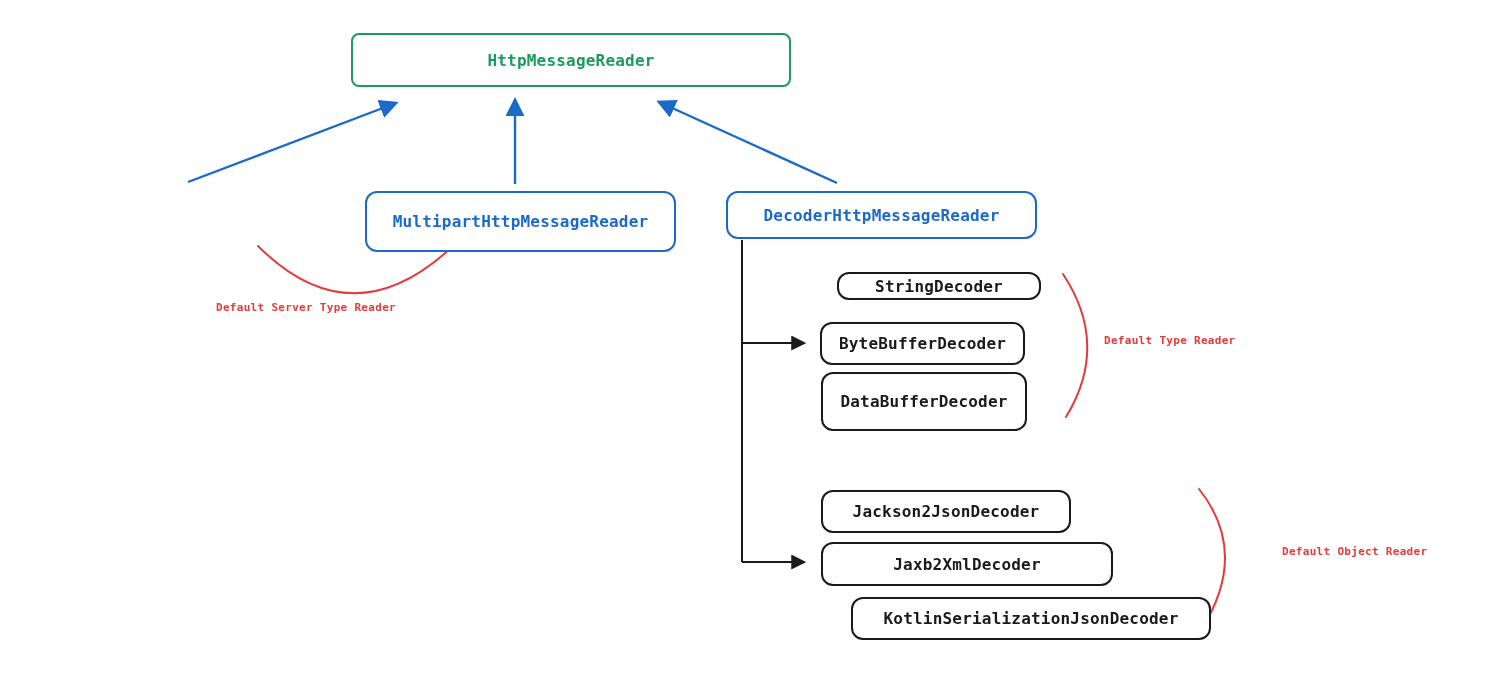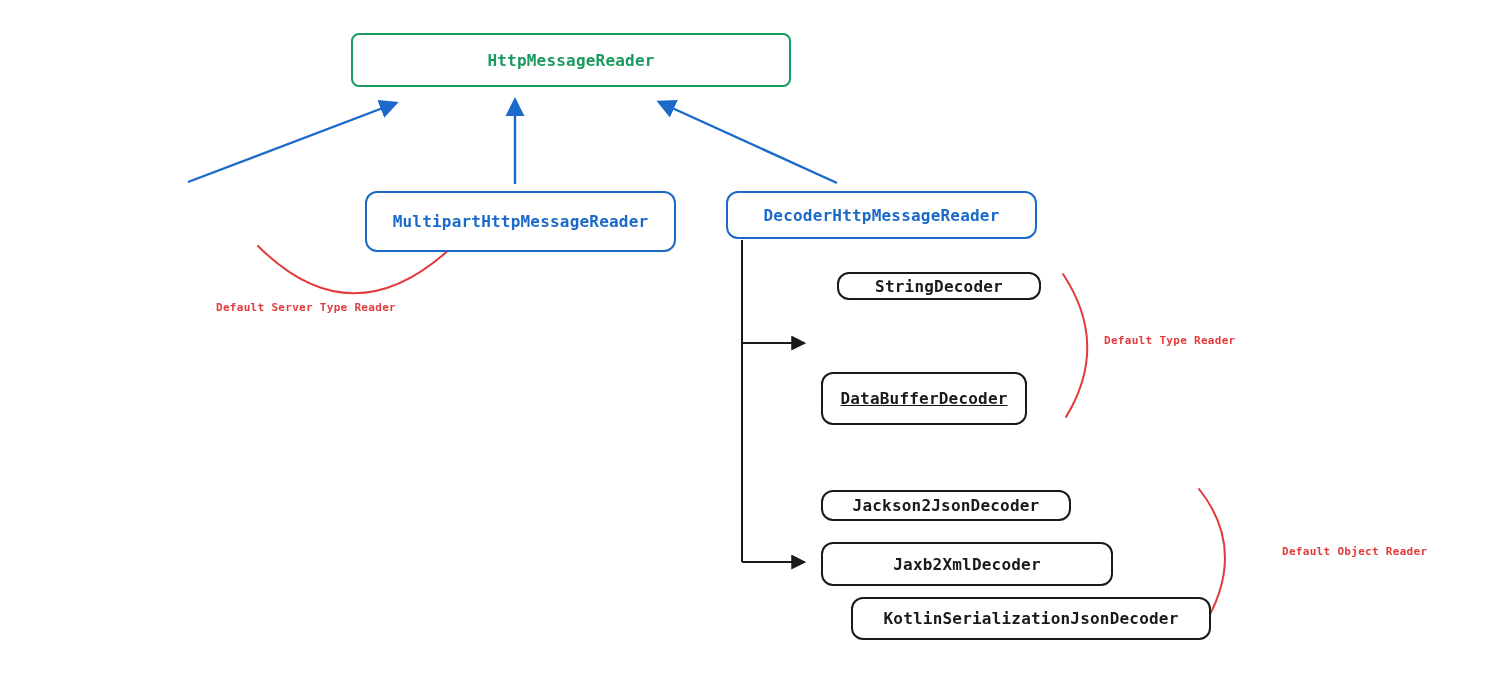--- a/index.html
+++ b/index.html
@@ -53,22 +53,22 @@
     letter-spacing: 0.3px;
     white-space: nowrap;
   }
   
   #node-root        { left: 313px; top: 33px;  width: 440px; height: 54px; }
   #node-form        { left: 30px;  top: 191px; width: 309px; height: 49px; }
   #node-multipart   { left: 365px; top: 191px; width: 311px; height: 61px; }
   #node-decoder     { left: 697px; top: 191px; width: 311px; height: 48px; margin-left: 29px; }
   #node-string      { left: 821px; top: 272px; width: 204px; height: 28px; margin-left: 16px; }
   #node-bytebuffer  { left: 820px; top: 322px; width: 205px; height: 43px; }
-  #node-databuffer  { left: 821px; top: 372px; width: 206px; height: 53px; text-decoration: underline; }
-  #node-jackson     { left: 821px; top: 490px; width: 250px; height: 31px; }
+  #node-databuffer  { left: 821px; top: 372px; width: 206px; height: 59px; }
+  #node-jackson     { left: 821px; top: 490px; width: 250px; height: 43px; }
   #node-jaxb        { left: 821px; top: 542px; width: 292px; height: 44px; }
   #node-kotlin      { left: 851px; top: 597px; width: 360px; height: 43px; }
   
   #annot-server-type { left: 216px;  top: 301px; }
   #annot-type        { left: 1104px; top: 334px; }
   #annot-object      { left: 1282px; top: 545px; }
   
   .wire-blue  { stroke: var(--reader-accent, #1b6ac9); fill: none; stroke-width: 2.4; }
   .wire-black { stroke: var(--decoder-accent, #1a1a1a); fill: none; stroke-width: 2; }
   .wire-red   { stroke: var(--annotation-accent, #e23b3b); fill: none; stroke-width: 2; stroke-linecap: round; }
@@ -102,20 +102,21 @@
     <path class="wire-red" d="M1063,274 Q1110,345 1066,417"></path>
     <path class="wire-red" d="M1199,489 Q1250,553 1201,630"></path>
   </svg>
 
   <div class="node root" id="node-root">HttpMessageReader</div>
 
   <div class="node reader" id="node-multipart">MultipartHttpMessageReader</div>
   <div class="node reader" id="node-decoder">DecoderHttpMessageReader</div>
 
   <div class="node decoder" id="node-string">StringDecoder</div>
+  <div class="node decoder" id="node-bytebuffer">ByteBufferDecoder</div>
   <div class="node decoder" id="node-databuffer">DataBufferDecoder</div>
 
   <div class="node decoder" id="node-jackson">Jackson2JsonDecoder</div>
   <div class="node decoder" id="node-jaxb">Jaxb2XmlDecoder</div>
   <div class="node decoder" id="node-kotlin">KotlinSerializationJsonDecoder</div>
 
   <div class="annot" id="annot-server-type">Default Server Type Reader</div>
   <div class="annot" id="annot-type">Default Type Reader</div>
   <div class="annot" id="annot-object">Default Object Reader</div>
 

